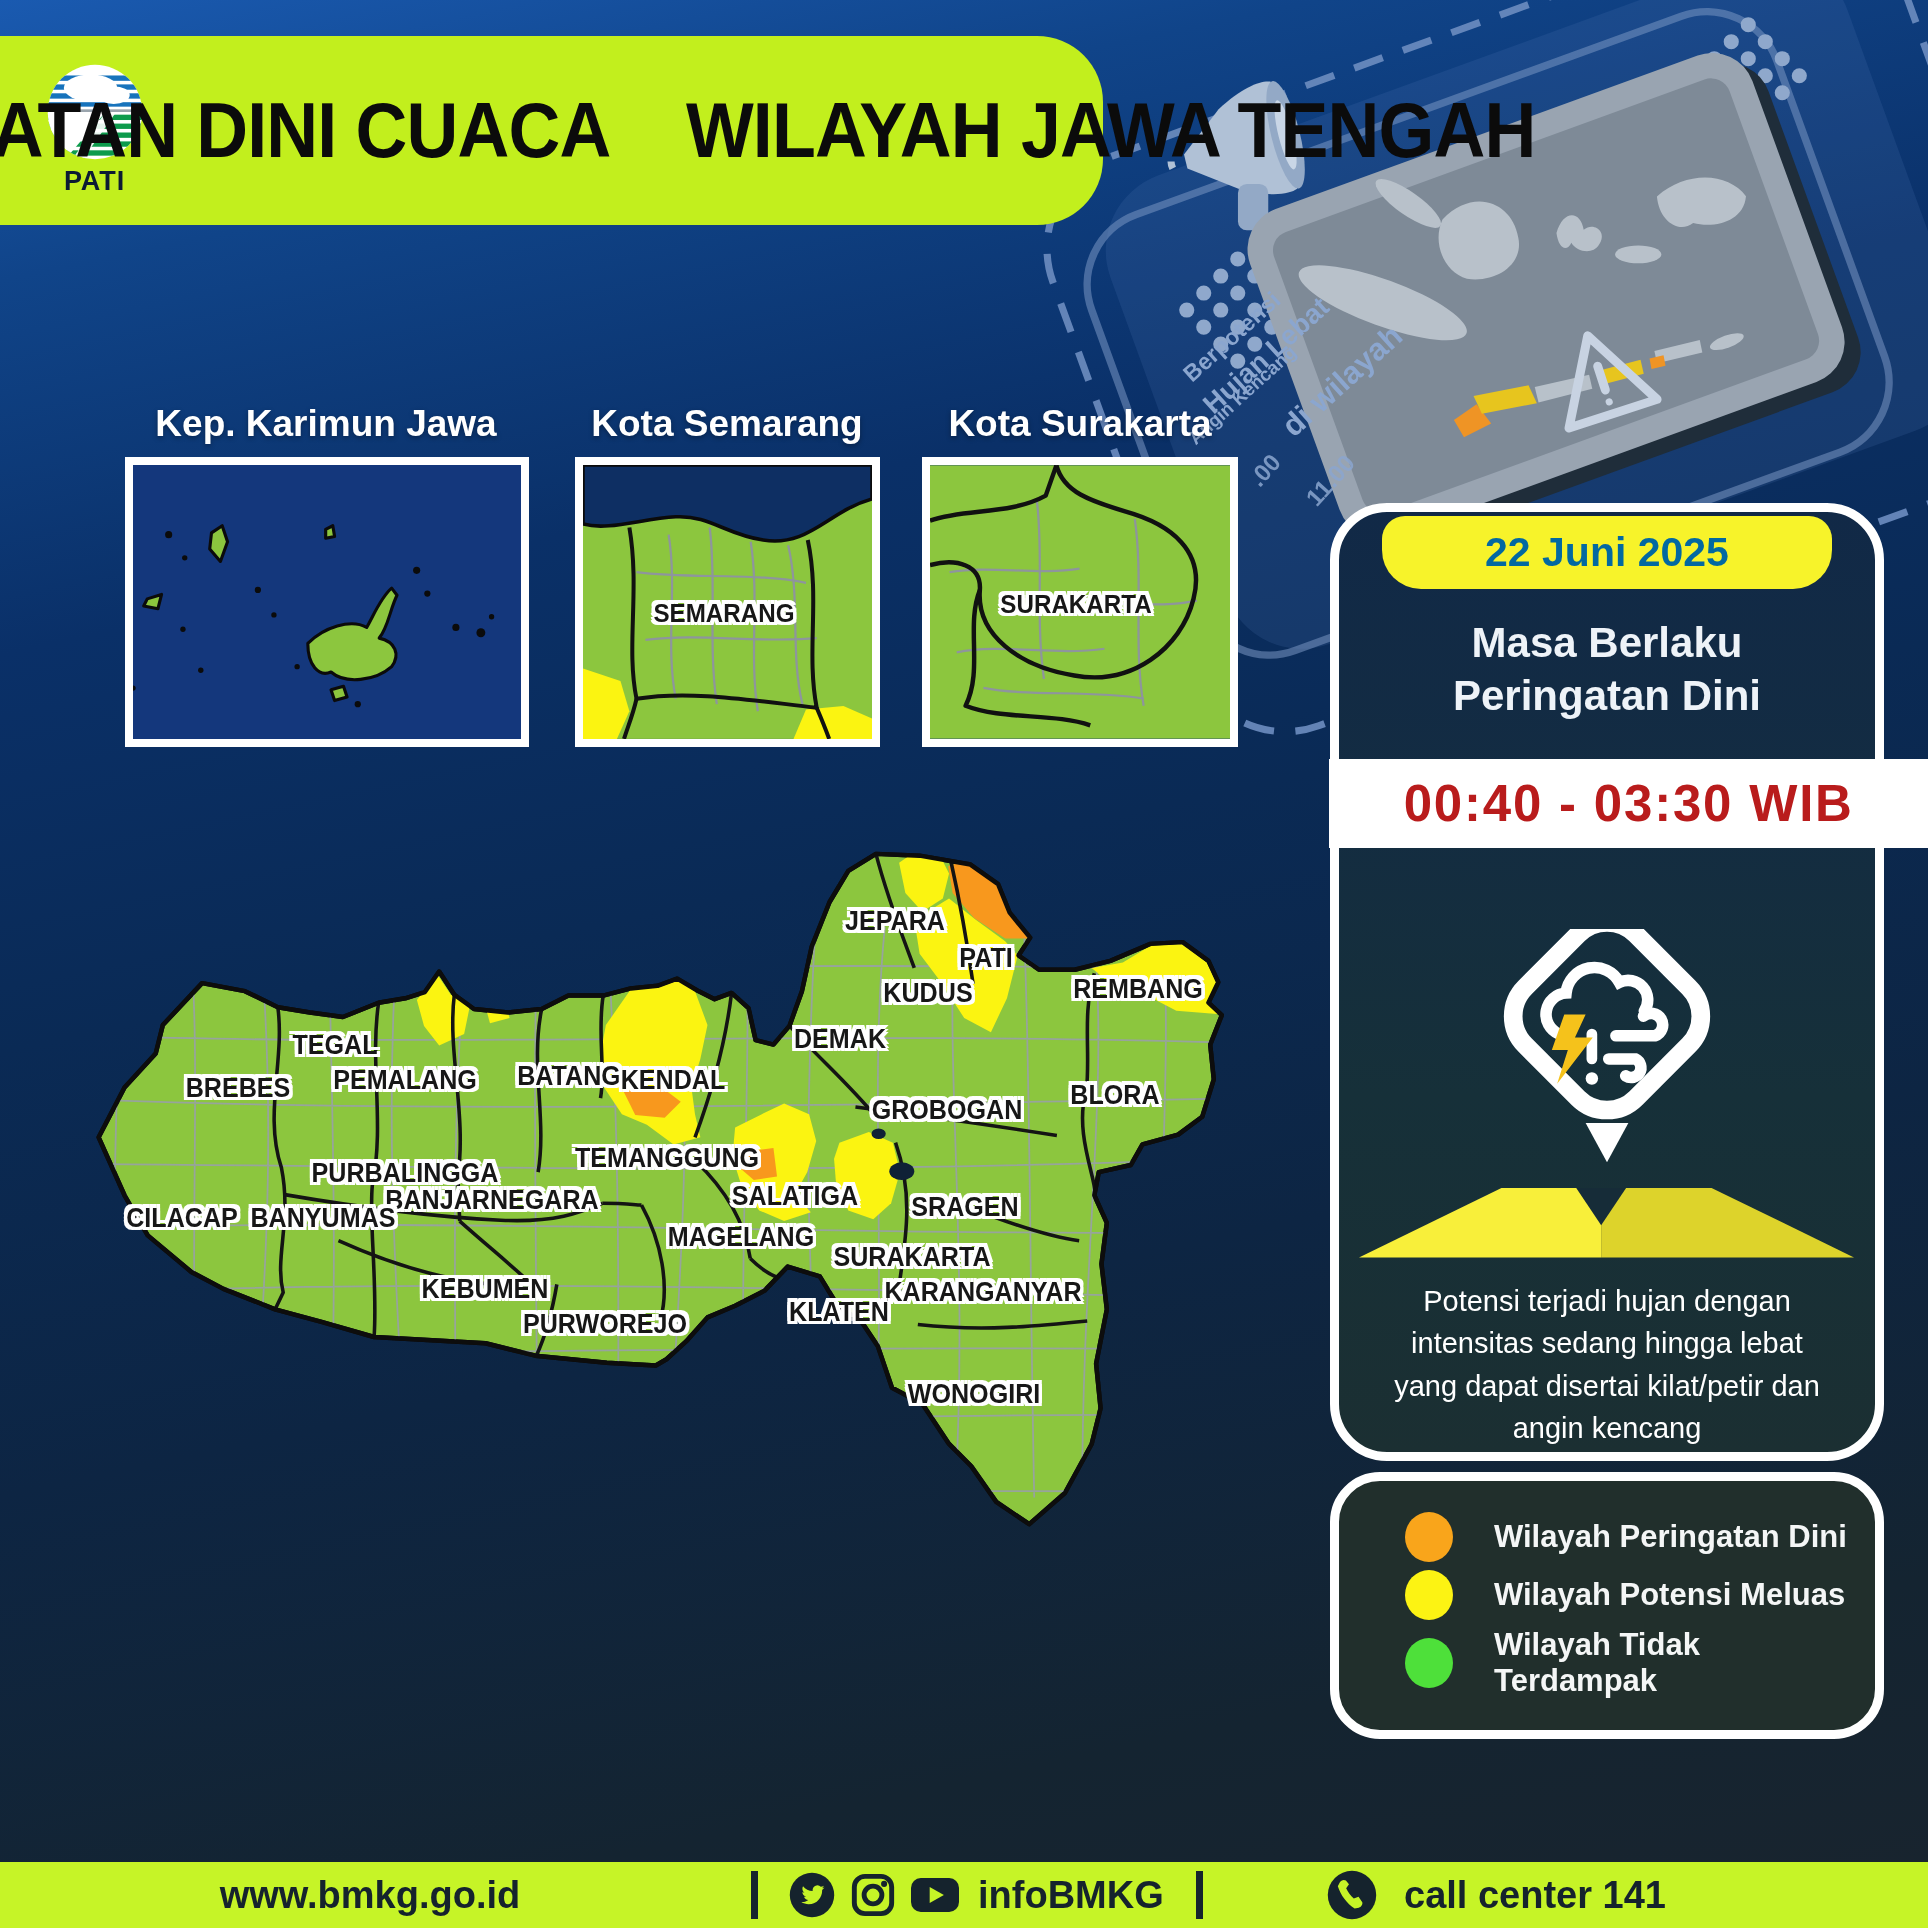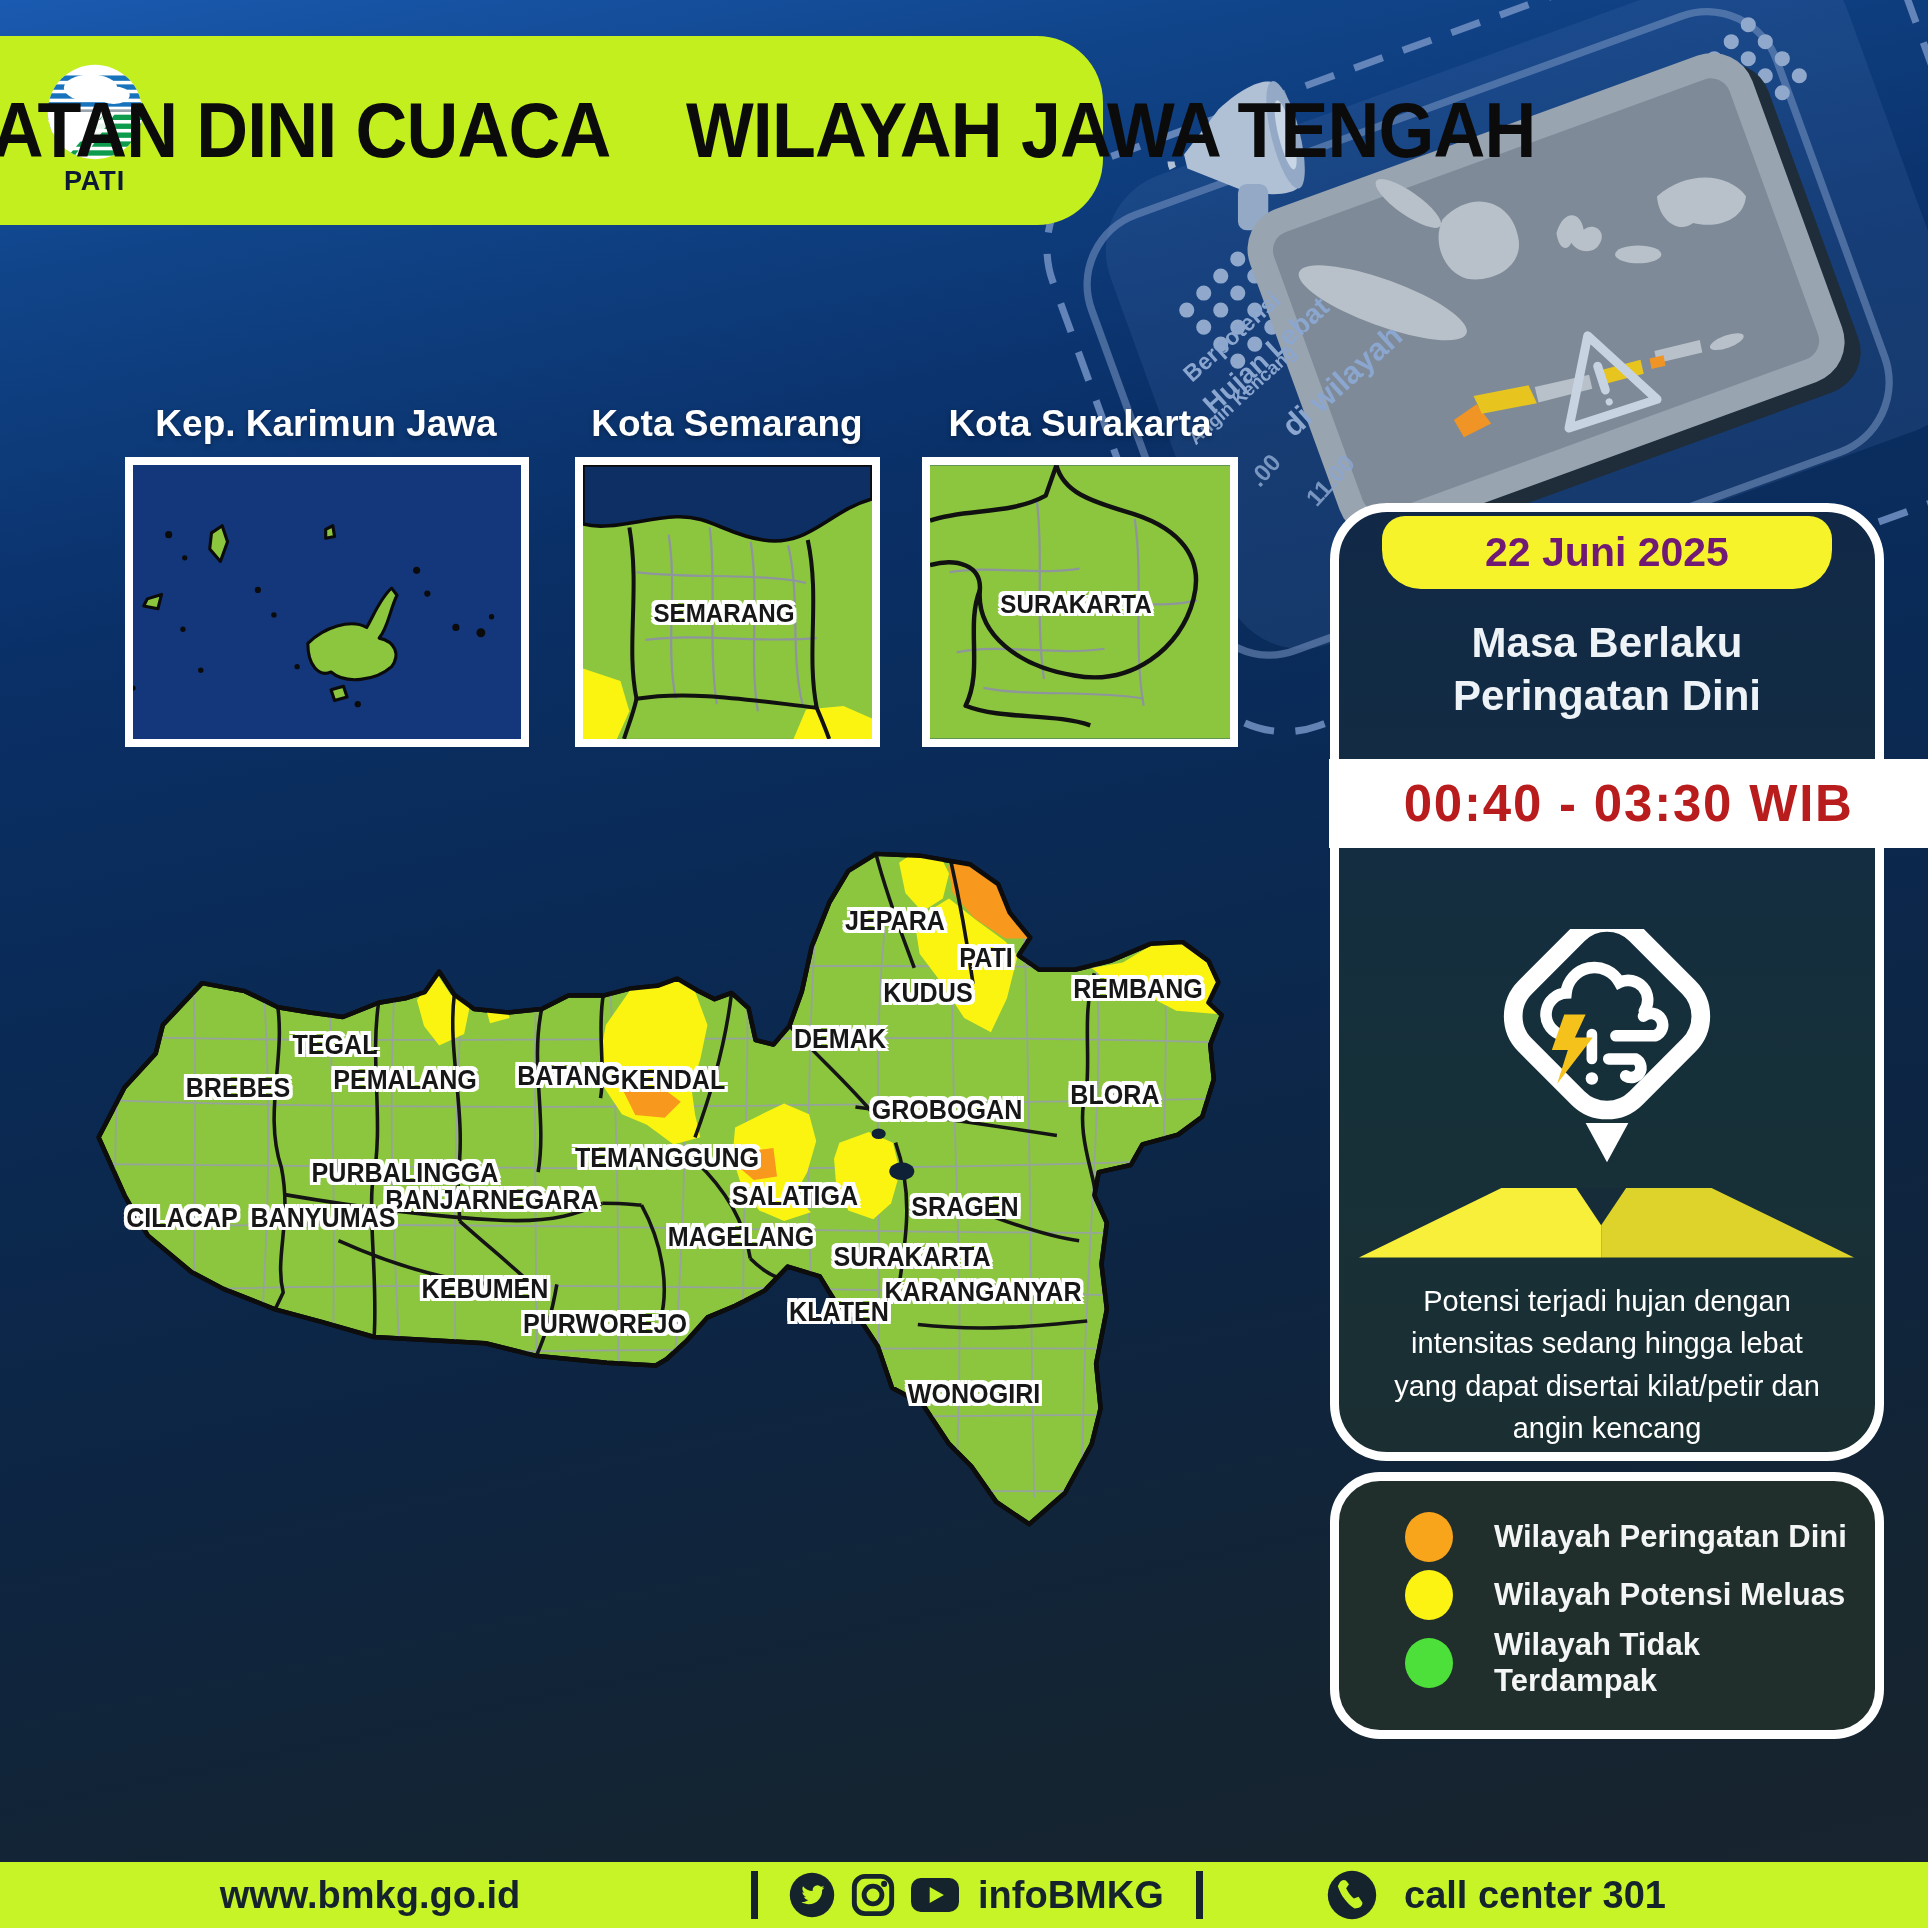--- a/index.html
+++ b/index.html
@@ -26,21 +26,21 @@
     font-size:27px;font-weight:700;color:#171717;white-space:nowrap;z-index:7;
     text-shadow:-3.6px -3.6px 0 #fff,3.6px -3.6px 0 #fff,-3.6px 3.6px 0 #fff,3.6px 3.6px 0 #fff,-3.6px 0 0 #fff,3.6px 0 0 #fff,0 -3.6px 0 #fff,0 3.6px 0 #fff;
   }
   .inset-label{font-size:26px;}
   
   .card{position:absolute;left:1330px;width:554px;border:9.8px solid #fff;z-index:8;}
   .card1{top:503px;height:958px;border-radius:57px;
     background:linear-gradient(180deg,#112947 0%,#132c42 30%,#163039 62%,#1b2f32 100%);}
   .datepill{position:absolute;left:50%;transform:translateX(-50%);top:3.6px;width:450px;height:73px;
     background:#f7f32a;border-radius:23px 23px 39px 39px;display:flex;align-items:center;justify-content:center;
-    font-size:41px;font-weight:600;color:#701a75;}
+    font-size:41px;font-weight:600;color:#0369a1;}
   .validity{position:absolute;left:0;right:0;top:105px;text-align:center;color:#eef3f8;font-size:42px;font-weight:700;line-height:1.25;}
   .timeband{position:absolute;left:-9.8px;width:599px;top:247px;height:89px;background:#fff;display:flex;align-items:center;justify-content:center;
     font-size:51px;font-weight:600;color:#b91c1c;letter-spacing:1.8px;}
   .iconwrap{position:absolute;left:50%;transform:translateX(-50%);top:417px;width:285px;height:267px;}
   .groundwrap{position:absolute;left:19.6px;top:667px;width:495px;height:82px;}
   .panel-desc{position:absolute;left:32px;right:32px;top:768px;text-align:center;color:#ffffff;font-size:29px;font-weight:500;line-height:1.46;}
   .card2{top:1472px;height:267px;border-radius:50px;background:#212f2c;display:flex;flex-direction:column;justify-content:space-evenly;padding:23px 18px 23px 66px;}
   .legendrow{display:flex;align-items:center;gap:41px;}
   .legend-dot{width:48px;height:50px;border-radius:50%;flex:0 0 auto;}
   .legend-label{font-size:31px;font-weight:700;color:#f4f6f6;}
@@ -415,17 +415,17 @@
         <rect x="2" y="8" width="54" height="38" rx="11" fill="#15232d"></rect>
         <polygon points="23,18 23,36 39,27" fill="#c6f427"></polygon>
       </svg>
     </div>
     <div class="item" style="left:978px;">infoBMKG</div>
     <div class="fdivider" style="left:1196px;"></div>
     <svg class="ficon" style="position:absolute;left:1326px;top:7.1px;" width="52" height="52" viewBox="0 0 58 58">
       <circle cx="29" cy="29" r="27" fill="#15232d"></circle>
       <path d="M20,14 c-2.5,-1 -5.5,0.5 -6.5,3 l-1.5,4.5 c4.5,9.5 12.5,17.5 22,22 l4.5,-1.5 c2.5,-1 4,-4 3,-6.5 l-5,-5.5 -5,2.5 c-4,-2.5 -7.5,-6 -10,-10 l2.5,-5 z" fill="#c6f427" transform="rotate(8 29 29)"></path>
     </svg>
-    <div class="item" style="left:1404px;">call center 301</div>
+    <div class="item" style="left:1404px;">call center 141</div>
   </div>
 
 </div>
 
 
 </body></html>

